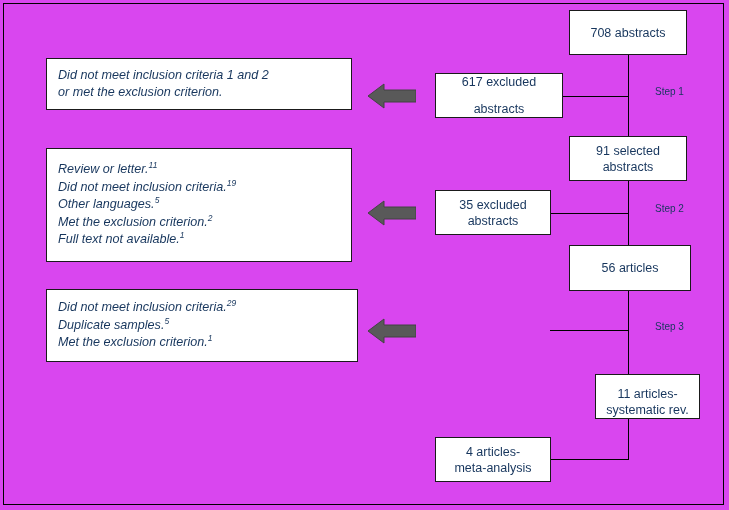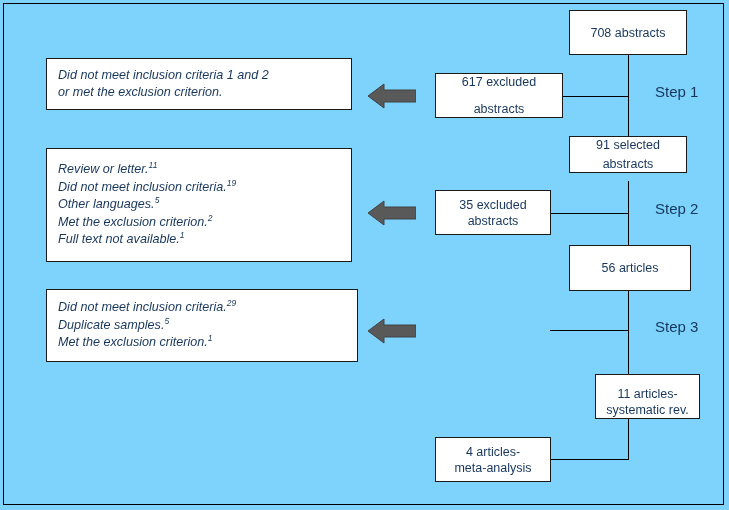--- a/index.html
+++ b/index.html
@@ -4,21 +4,21 @@
 <style>
   html, body {
     margin: 0;
     padding: 0;
     background: #ffffff;
   }
   #canvas {
     position: relative;
     width: 729px;
     height: 510px;
-    background: #7dd3fc;
+    background: #d946ef;
     overflow: hidden;
     font-family: "Liberation Sans", sans-serif;
   }
   .outer-frame {
     position: absolute;
     left: 3px;
     top: 3px;
     width: 721px;
     height: 502px;
     border: 1px solid #000000;
@@ -45,21 +45,21 @@
   .reason-box {
     font-size: 12.6px;
     line-height: 17.5px;
     font-style: italic;
   }
   .reason-box .ln { padding: 0; }
 
   .step-label {
     position: absolute;
     color: #17365d;
-    font-size: 15px;
+    font-size: 10px;
     line-height: 15px;
     white-space: nowrap;
     z-index: 4;
   }
 
   
   .ln-h, .ln-v {
     position: absolute;
     background: #000000;
     z-index: 2;
@@ -93,21 +93,21 @@
 
   <div class="ln-h" style="left:550px; top:330px; width:79px;"></div>
 
   <div class="ln-v" style="left:628px; top:419px; height:41px;"></div>
   <div class="ln-h" style="left:550px; top:459px; width:79px;"></div>
 
   <div class="node center" style="left:569px; top:10px; width:118px; height:45px;">
     <div class="ln">708 abstracts</div>
   </div>
 
-  <div class="node center" style="left:569px; top:136px; width:118px; height:37px;justify-content:space-between;">
+  <div class="node center" style="left:569px; top:136px; width:118px; height:45px;">
     <div class="ln">91 selected</div>
     <div class="ln">abstracts</div>
   </div>
 
   <div class="node center" style="left:569px; top:245px; width:122px; height:46px;">
     <div class="ln">56 articles</div>
   </div>
 
   <div class="node center" style="left:595px; top:374px; width:105px; height:45px;justify-content:flex-end;">
     <div class="ln">11 articles-</div>

